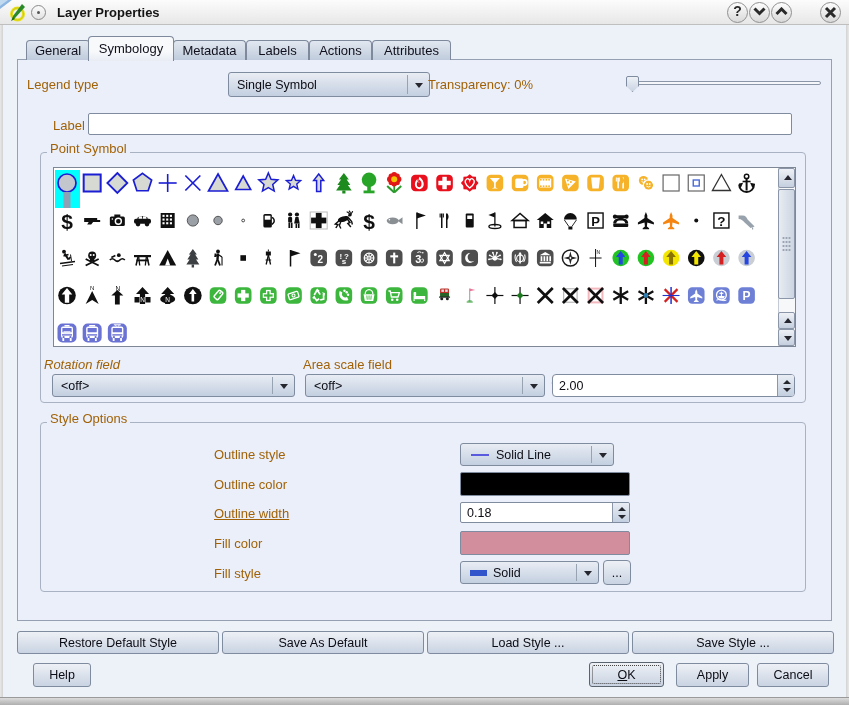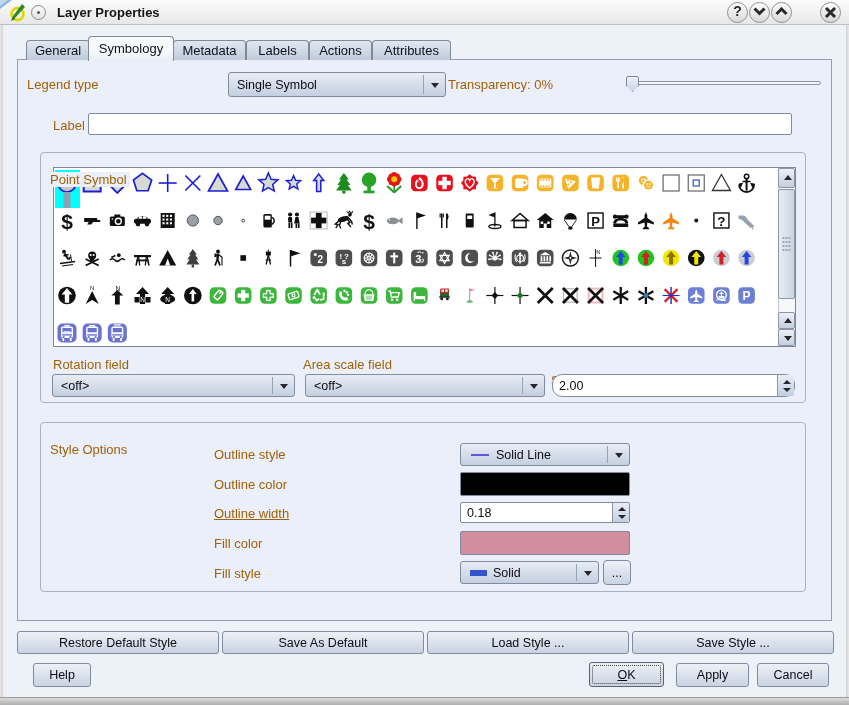--- a/index.html
+++ b/index.html
@@ -18,21 +18,21 @@
 
 .lbl{font-size:13px;color:#a16207;white-space:nowrap;}
 .combo{border:1px solid #7f8b9e;border-radius:3px;background:linear-gradient(#e9edf4,#c3cfe0);font-size:12.5px;color:#0c0c14;}
 .combo .ct{position:absolute;left:8px;top:0;bottom:0;display:flex;align-items:center;}
 
 .combo .tri{position:absolute;right:6px;top:50%;margin-top:-2px;width:0;height:0;border-left:4.5px solid transparent;border-right:4.5px solid transparent;border-top:5.5px solid #26262e;}
 .combo .sep{position:absolute;right:21px;top:2px;bottom:2px;width:1px;background:#98a3b2;}
 .inp{border:1px solid #7f8b9e;background:#fff;font-size:12.5px;}
 .btn{border:1px solid #7f8b9e;border-radius:3px;background:linear-gradient(#eef1f6,#c9d3e2);font-size:12.5px;color:#0c0c14;display:flex;align-items:center;justify-content:center;}
 .grp{border:1px solid #a9b2c2;border-radius:4px;}
-.grplbl{font-size:13px;background:#eaeffa;padding:0 3px;z-index:2;margin-top:31px;}
+.grplbl{font-size:13px;background:#eaeffa;padding:0 3px;z-index:2;}
 .spin-ar{position:absolute;right:0;top:0;bottom:0;width:17px;border-left:1px solid #8b96a8;background:linear-gradient(#e9edf4,#c3cfe0);border-radius:0 2px 2px 0;}
 </style></head><body>
 <div class="abs" id="titlebar"></div>
 <svg class="abs" style="left:0;top:0" width="13" height="10">
     <polygon points="0,0 12,0 0,9" fill="#8cb6e2"></polygon>
     <polygon points="0,0 8,0 0,6" fill="#c2daf0"></polygon>
   </svg>
 <svg class="abs" style="left:9px;top:4px" width="17" height="18">
 <circle cx="8.5" cy="10" r="6" fill="none" stroke="#e8e020" stroke-width="3"></circle>
 <circle cx="8.5" cy="10" r="6" fill="none" stroke="#b8b400" stroke-width="1" opacity="0.5"></circle>
@@ -61,26 +61,26 @@
 <div class="abs" id="frameB"></div>
 <div class="abs" id="pane"></div>
 <div class="abs tab" style="left:26px;width:64px;">General</div>
 <div class="abs tab sel" style="left:88px;width:86px;">Symbology</div>
 <div class="abs tab" style="left:173px;width:73px;">Metadata</div>
 <div class="abs tab" style="left:246px;width:63px;">Labels</div>
 <div class="abs tab" style="left:309px;width:63px;">Actions</div>
 <div class="abs tab" style="left:372px;width:79px;">Attributes</div>
 <div class="abs" style="left:89px;top:59px;width:84px;height:2px;background:#f2f4f8;z-index:2;"></div>
 <div class="abs lbl" style="left:27px;top:77px;">Legend type</div>
-<div class="abs combo" style="left:228px;top:72px;width:218px;height:25px;text-decoration:underline;">
+<div class="abs combo" style="left:228px;top:72px;width:202px;height:25px;text-decoration:underline;">
     <span class="ct">Single Symbol</span>
     <div class="sep"></div>
     <div class="tri"></div>
   </div>
-<div class="abs lbl" style="left:448px;top:77px;text-align:center;">Transparency: 0%</div>
+<div class="abs lbl" style="left:428px;top:77px;text-align:center;">Transparency: 0%</div>
 <div class="abs" style="left:636px;top:81px;width:185px;height:4px;border:1px solid #8b96a8;border-radius:2px;background:#f4f6f9;"></div>
 <div class="abs" style="left:626px;top:76px;width:13px;height:16px;border:1px solid #7f8b9e;background:linear-gradient(#eef2f7,#c9d3e2);clip-path:polygon(0 0,100% 0,100% 62%,50% 100%,0 62%);border-radius:2px;"></div>
 <div class="abs lbl" style="left:53px;top:118px;">Label</div>
 <div class="abs inp" style="left:88px;top:113px;width:704px;height:22px;border-radius:2px;"></div>
 <div class="abs grp" style="left:40px;top:152px;width:766px;height:251px;"></div>
 <div class="abs lbl grplbl" style="left:47px;top:141px;">Point Symbol</div>
 <div class="abs" style="left:53px;top:167px;width:743px;height:180px;border:1px solid #7d8795;background:#fff;"></div>
 <div class="abs" style="left:54px;top:167px;"><svg width="724" height="180" viewBox="0 0 724 180">
       <rect x="1" y="3" width="25" height="38" rx="0" fill="#00ffff"></rect>
       <g transform="translate(13.0,16)">
@@ -743,43 +743,43 @@
     </svg></div>
 <div class="abs" style="left:778px;top:168px;width:17px;height:178px;background:#f7f8fa;border-left:1px solid #c5cbd4;"></div>
 <div class="abs" style="left:778px;top:168px;width:17px;height:20px;border:1px solid #8b96a8;border-radius:2px;background:linear-gradient(#eef1f6,#c5cfde);"></div>
 <div class="abs" style="left:784px;top:175.0px;width:0;height:0;border-left:4.5px solid transparent;border-right:4.5px solid transparent;border-bottom:5.4px solid #26262e;"></div>
 <div class="abs" style="left:778px;top:189px;width:17px;height:110px;border:1px solid #8b96a8;border-radius:2px;background:linear-gradient(90deg,#e8ecf2,#ccd5e2);"></div>
 <div class="abs" style="left:782px;top:236px;width:9px;height:16px;background-image:radial-gradient(circle,#9aa4b2 1px,transparent 1.2px);background-size:3px 4px;"></div>
 <div class="abs" style="left:778px;top:312px;width:17px;height:17px;border:1px solid #8b96a8;border-radius:2px;background:linear-gradient(#eef1f6,#c5cfde);"></div>
 <div class="abs" style="left:784px;top:317.5px;width:0;height:0;border-left:4.5px solid transparent;border-right:4.5px solid transparent;border-bottom:5.4px solid #26262e;"></div>
 <div class="abs" style="left:778px;top:329px;width:17px;height:17px;border:1px solid #8b96a8;border-radius:2px;background:linear-gradient(#eef1f6,#c5cfde);"></div>
 <div class="abs" style="left:784px;top:335.5px;width:0;height:0;border-left:4.5px solid transparent;border-right:4.5px solid transparent;border-top:5.4px solid #26262e;"></div>
-<div class="abs lbl" style="left:53px;top:357px;">Rotation field</div>
+<div class="abs lbl" style="left:44px;top:357px;font-style:italic;">Rotation field</div>
 <div class="abs combo" style="left:52px;top:374px;width:243px;height:23px;">
     <span class="ct">&lt;off&gt;</span>
     <div class="sep"></div>
     <div class="tri"></div>
   </div>
 <div class="abs lbl" style="left:303px;top:357px;">Area scale field</div>
 <div class="abs combo" style="left:305px;top:374px;width:240px;height:23px;">
     <span class="ct">&lt;off&gt;</span>
     <div class="sep"></div>
     <div class="tri"></div>
   </div>
 <div class="abs lbl" style="left:551px;top:357px;margin-top:16px;">Size</div>
-<div class="abs inp" style="left:552px;top:374px;width:243px;height:23px;border-radius:10px;">
+<div class="abs inp" style="left:552px;top:374px;width:243px;height:23px;border-radius:4px;">
     <span style="position:absolute;left:6px;top:4px;">2.00</span>
     <div class="spin-ar"></div>
     <div class="abs" style="left:230px;top:5px;width:0;height:0;border-left:4px solid transparent;border-right:4px solid transparent;border-bottom:4.8px solid #26262e;"></div>
     <div class="abs" style="left:230px;top:13px;width:0;height:0;border-left:4px solid transparent;border-right:4px solid transparent;border-top:4.8px solid #26262e;"></div>
   </div>
 <div class="abs grp" style="left:40px;top:422px;width:766px;height:170px;"></div>
 <div class="abs lbl grplbl" style="left:47px;top:411px;">Style Options</div>
 <div class="abs lbl" style="left:214px;top:447px;">Outline style</div>
-<div class="abs combo" style="left:460px;top:443px;width:170px;height:23px;">
+<div class="abs combo" style="left:460px;top:443px;width:154px;height:23px;">
     <span class="ct"><svg width="22" height="8" style="margin-right:5px">
         <line x1="2" y1="4" x2="20" y2="4" stroke="#5a5adf" stroke-width="2"></line>
       </svg>Solid Line</span>
     <div class="sep"></div>
     <div class="tri"></div>
   </div>
 <div class="abs lbl" style="left:214px;top:477px;">Outline color</div>
 <div class="abs" style="left:460px;top:472px;width:170px;height:24px;border:1px solid #7f8b9e;border-radius:2px;background:#000;"></div>
 <div class="abs lbl" style="left:214px;top:506px;text-decoration:underline;">Outline width</div>
 <div class="abs inp" style="left:460px;top:502px;width:170px;height:21px;border-radius:2px;">

